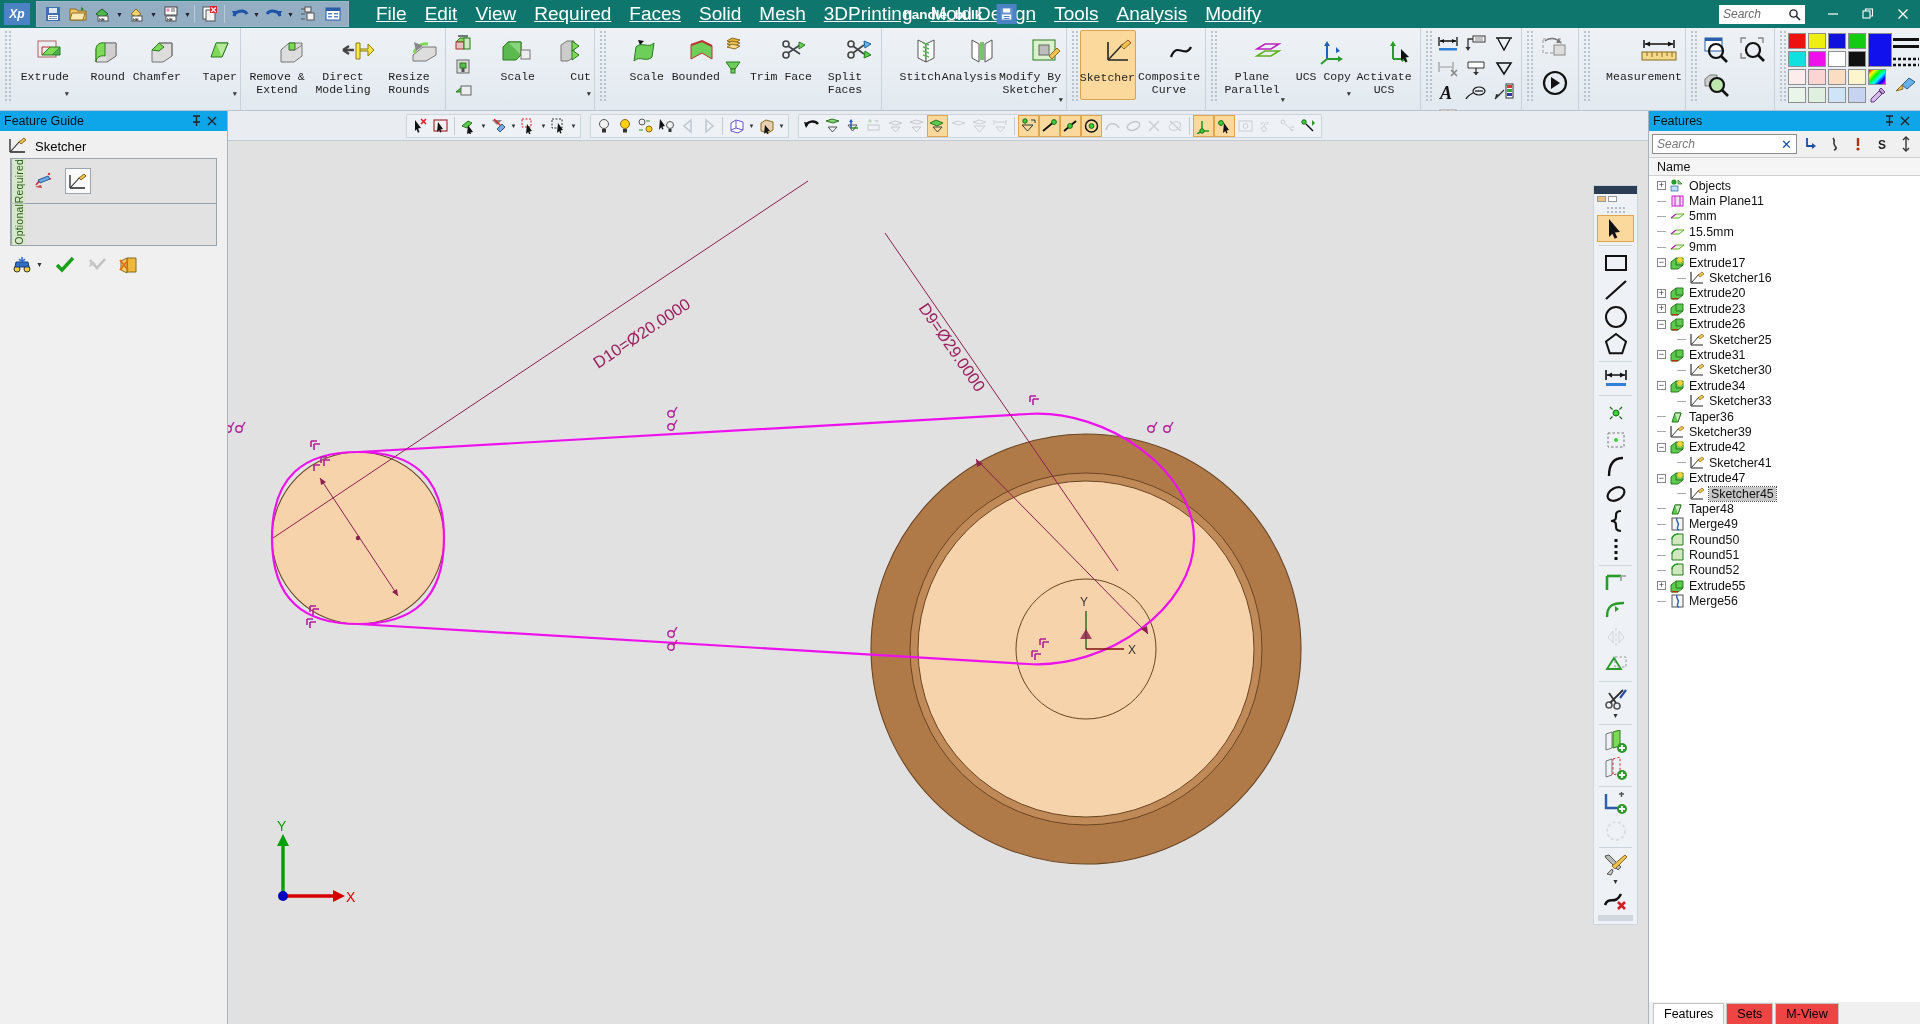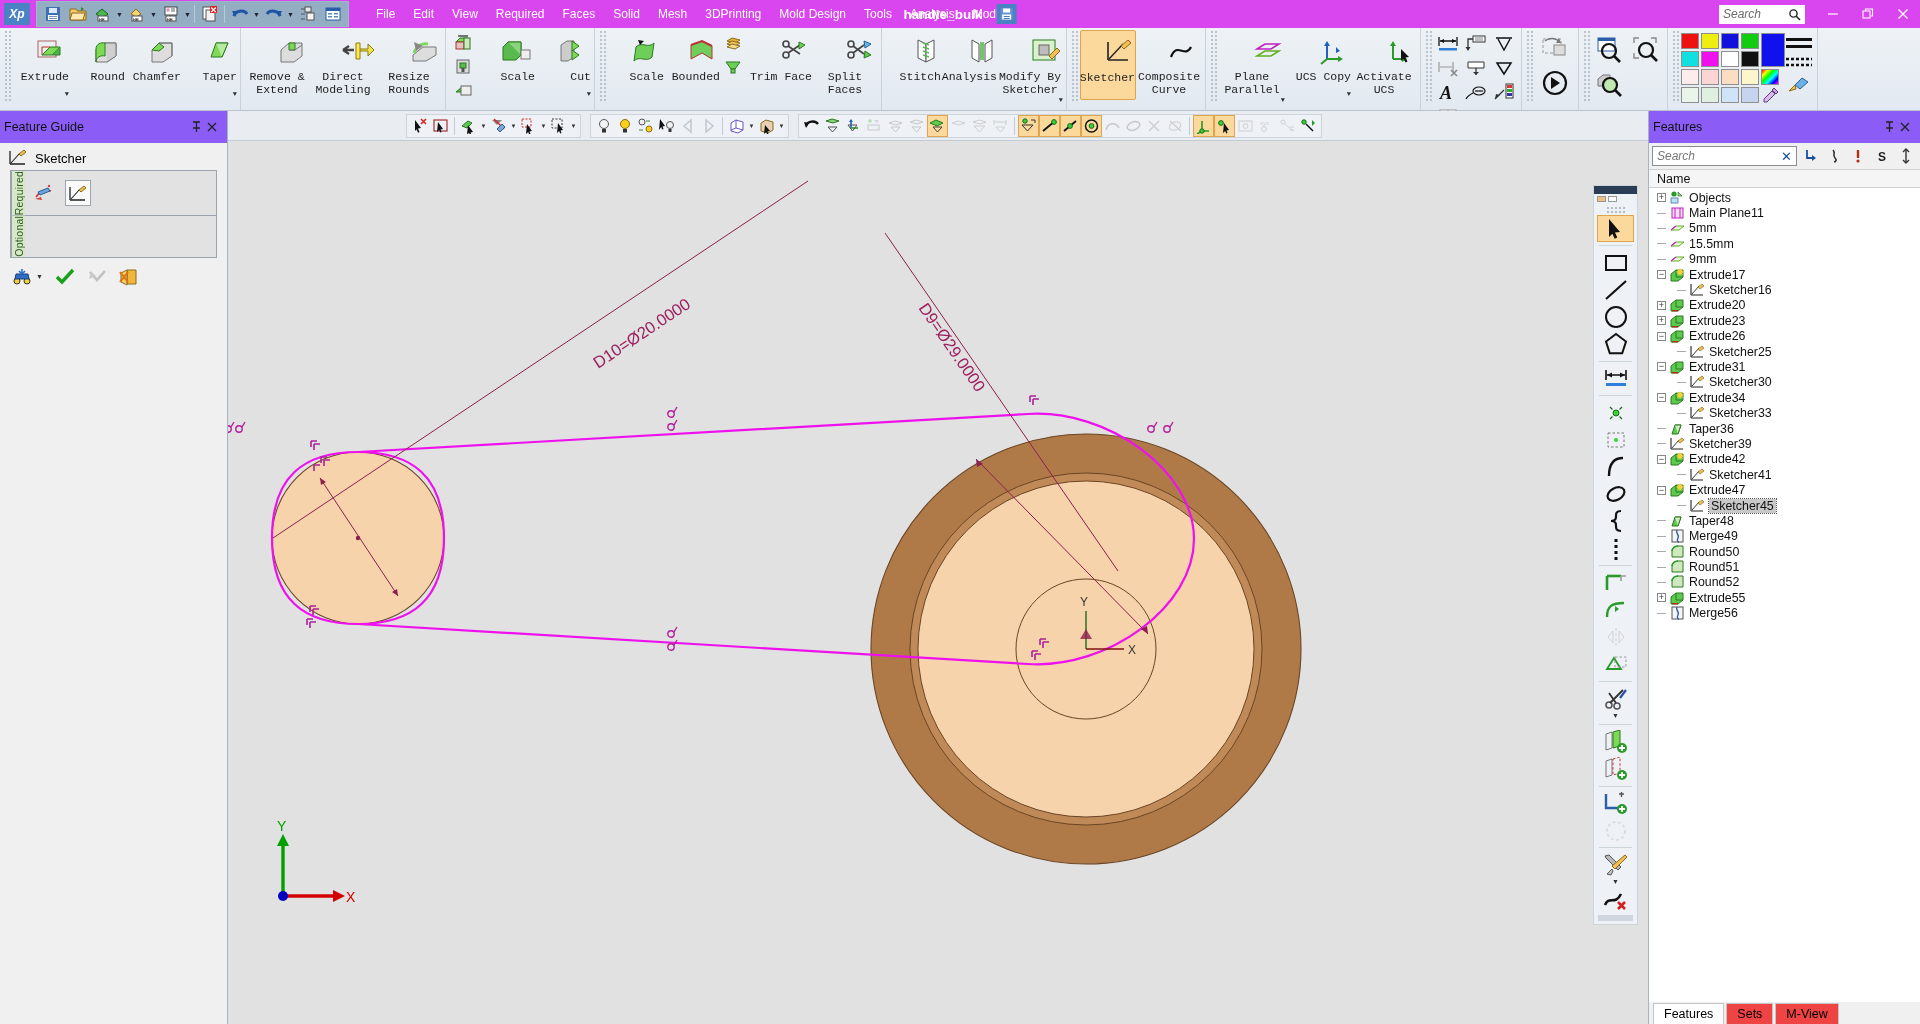--- a/index.html
+++ b/index.html
@@ -9,21 +9,21 @@
     overflow: hidden;
     font-family: "Liberation Sans", sans-serif;
     font-size: 12px;
     background: #e9edf2;
   }
   #app { position: relative; width: 1920px; height: 1024px; }
 
   
   .titlebar {
     position: absolute; left: 0; top: 0; width: 1920px; height: 28px;
-    background: #d946ef;
+    background: #0f766e;
     display: flex; align-items: center;
   }
   .xp-logo {
     width: 26px; height: 22px; margin-left: 4px;
     background: #4a82c4; color: #fff; font-weight: bold; font-size: 12px;
     display: flex; align-items: center; justify-content: center;
     font-style: italic;
   }
   .qat {
     display: flex; align-items: center; height: 26px;
@@ -31,22 +31,23 @@
   }
   .qat-btn {
     width: 25px; height: 24px; display: flex; align-items: center; justify-content: center;
     position: relative;
   }
   .qat-arrow { width: 9px; height: 24px; display:flex;align-items:center;justify-content:center;font-size:7px;color:#223; }
   .qat-sep { width:1px; height:18px; background:#b9cbd8; margin:0 2px; }
 
   .menubar { display: flex; align-items: center; margin-left: 18px; height: 28px; }
   .menu-item {
-    color: #ffffff; font-size: 12px; padding: 4px 9px; cursor: default;
+    color: #ffffff; font-size: 19px; padding: 4px 9px; cursor: default;
     white-space: nowrap;
+    text-decoration: underline;
   }
 
   .doc-title {
     position: absolute; left: 50%; transform: translateX(-50%);
     color: #fff; font-size: 13.5px; font-weight: bold; white-space: nowrap;
     display: flex; align-items: center; gap: 14px;
   }
   .doc-save-icon {
     width: 20px; height: 20px; background: #4a82c4;
     display:flex;align-items:center;justify-content:center;
@@ -96,21 +97,21 @@
   .sw { width: 18px; height: 16px; border: 1px solid #8f8f8f; }
 
   .mini-stack { display: flex; flex-direction: column; gap: 1px; padding-top: 3px; }
 
   
   .leftpanel {
     position: absolute; left: 0; top: 111px; width: 228px; height: 913px;
     background: #f0f0f0; border-right: 1px solid #a8b3bd;
   }
   .panel-head {
-    height: 32px; background: #8b5cf6; display: flex; align-items: center;
+    height: 20px; background: #0ea5e9; display: flex; align-items: center;
     padding: 0 4px; font-size: 12.5px; color: #111;
   }
   .panel-head .t { flex: 1; }
   .panel-head .pb { width: 16px; text-align: center; font-size: 12px; color:#222; }
   .fg-title { display: flex; align-items: center; gap: 8px; padding: 6px 8px 3px 8px; font-size: 13px; }
   .fg-box { margin: 0 10px; border: 1px solid #9aa4ae; background: #e2e2e2; display: flex; }
   .fg-side {
     width: 14px; background: #d7e8c9; border-right: 1px solid #9aa4ae;
     display: flex; align-items: center; justify-content: center;
     color: #2a5c1f; font-size: 10.5px; writing-mode: vertical-rl; transform: rotate(180deg);
@@ -727,20 +728,34 @@
         </div>
         <div class="igbtn">
           <svg width="30" height="28" viewBox="0 0 30 28">
               <circle cx="15" cy="14" r="11" fill="none" stroke="#111" stroke-width="2.2"></circle>
               <path d="M11 8l9 6-9 6z" fill="#111"></path>
             </svg>
         </div>
       </div>
     </div>
 
+    <div class="rgroup">
+      <div class="grip"></div>
+      <div class="rbtn" style="width:90px;">
+        <span class="ico">
+          <svg width="46" height="32" viewBox="0 0 46 32">
+              <path d="M8 4v8M38 4v8M9 8h28" stroke="#111" stroke-width="1.5"></path>
+              <path d="M9 8l5-2.5v5zM37 8l-5-2.5v5z" fill="#111"></path>
+              <rect x="6" y="16" width="34" height="8" fill="#f5d98a" stroke="#8a6b20"></rect>
+              <path d="M11 16v4M16 16v5M21 16v4M26 16v5M31 16v4M36 16v5" stroke="#8a6b20"></path>
+            </svg>
+        </span>
+        <span class="lbl">Measurement</span>
+      </div>
+    </div>
 
     <div class="rgroup">
       <div class="grip"></div>
       <div class="icongrid2" style="grid-template-columns:36px 36px; grid-auto-rows:34px;">
         <div class="igbtn">
           <svg width="30" height="28" viewBox="0 0 30 28">
               <rect x="3" y="3" width="17" height="13" fill="#fff" stroke="#2a5ea8"></rect>
               <rect x="3" y="3" width="17" height="3" fill="#2a5ea8"></rect>
               <circle cx="14" cy="16" r="7" fill="none" stroke="#111" stroke-width="2.2"></circle>
               <path d="M19 21l6 6" stroke="#111" stroke-width="2.6"></path>

